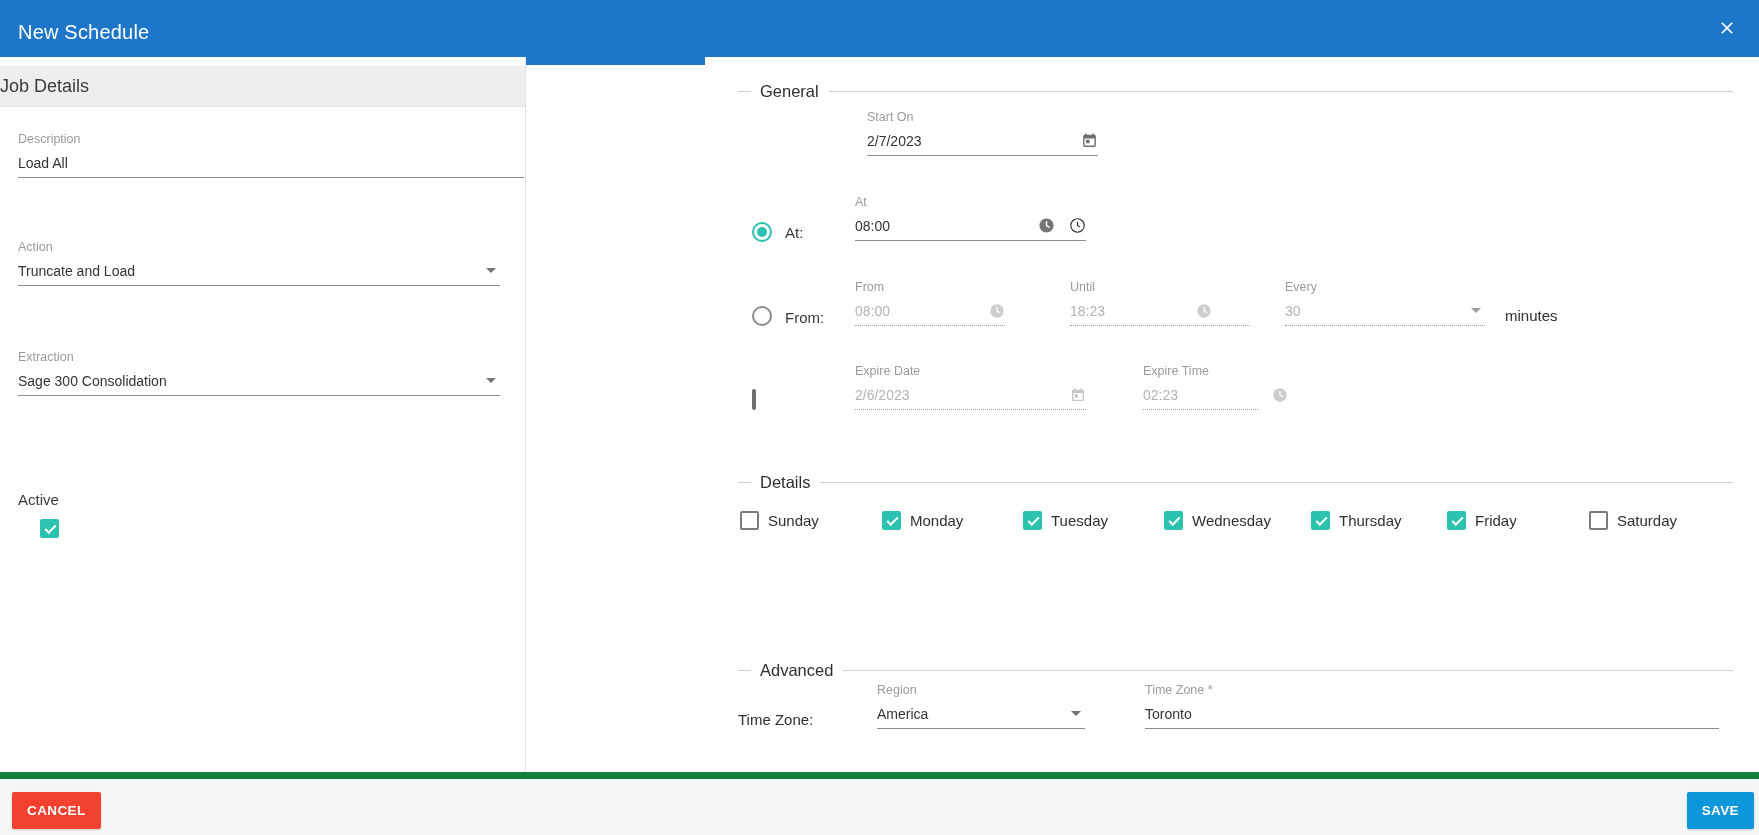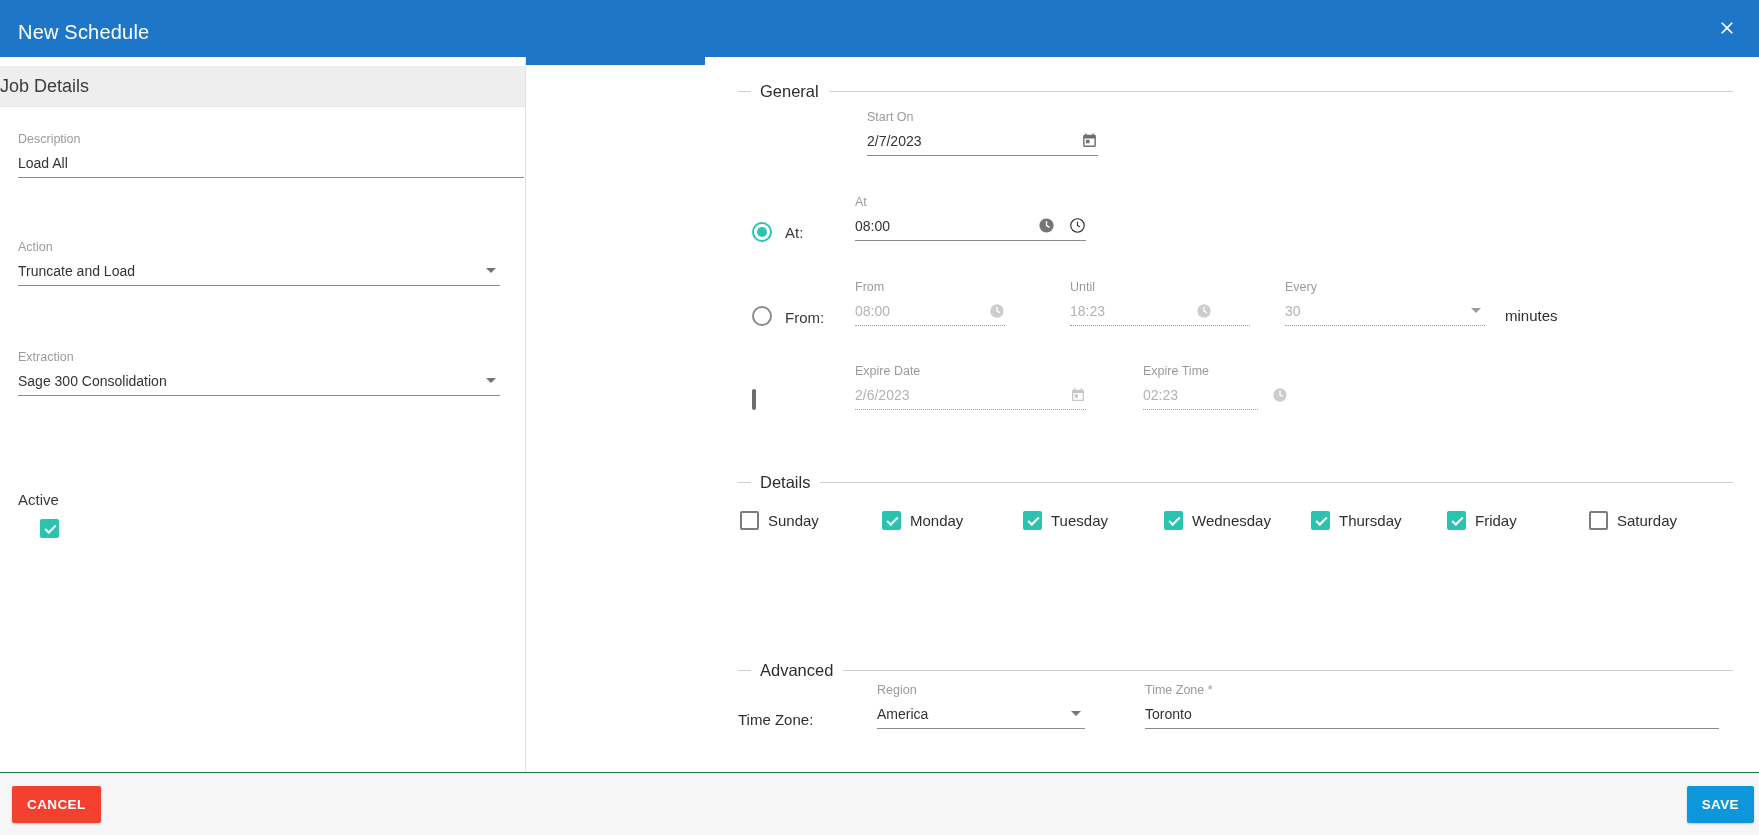--- a/index.html
+++ b/index.html
@@ -49,21 +49,21 @@
   .content { position:absolute; top:57px; bottom:63px; left:705px; right:0; background:#fff; }
   .legend { position:absolute; left:33px; right:26px; height:20px; display:flex; align-items:center; }
   .legend .dash { width:13px; height:1px; background:#cfcfcf; margin-right:9px; }
   .legend .txt { font-size:16.5px; color:#2e2e2e; margin-right:10px; white-space:nowrap; }
   .legend .line { flex:1; height:1px; background:#cfcfcf; }
   .abs { position:absolute; }
   .plain { font-size:15px; color:#2f2f2f; }
   .day { position:absolute; top:454px; display:flex; align-items:center; gap:9px; cursor:pointer; }
   .day .dlbl { font-size:15px; color:#2f2f2f; }
   
-  .ftr { position:absolute; bottom:0; left:0; right:0; height:63px; background:#f6f6f6; border-top:1px solid #15803d; }
+  .ftr { position:absolute; bottom:0; left:0; right:0; height:63px; background:#f6f6f6; border-top:7px solid #15803d; }
   .btn { position:absolute; top:13px; height:37px; border:none; border-radius:2px; color:#fff; font-weight:700;
          font-size:13.5px; letter-spacing:.4px; font-family:"Liberation Sans",sans-serif; cursor:pointer;
          box-shadow:0 1px 2px rgba(0,0,0,.2); padding:0 15px; }
   .btn.cancel { left:12px; background:#f4402f; }
   .btn.save { right:5px; background:#0d96d9; }
 </style>
 </head>
 <body>
 
 <div class="app">

